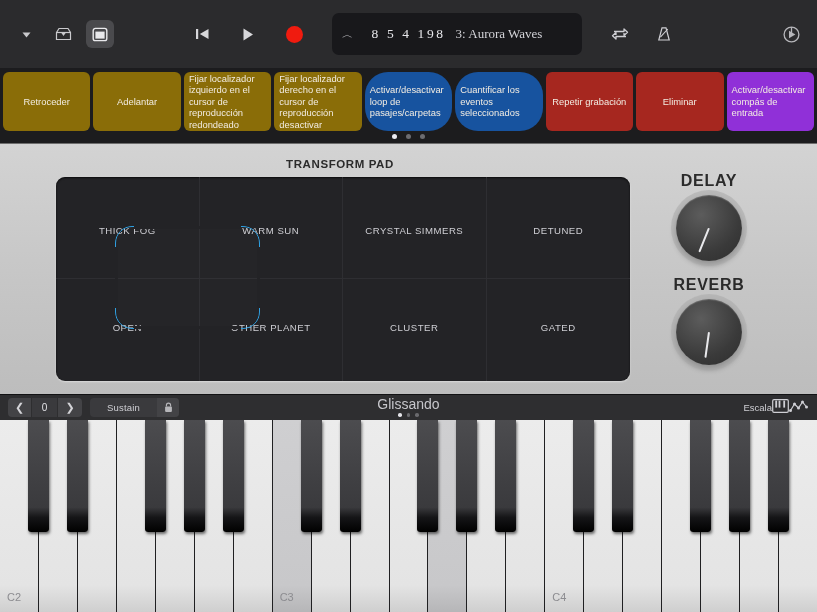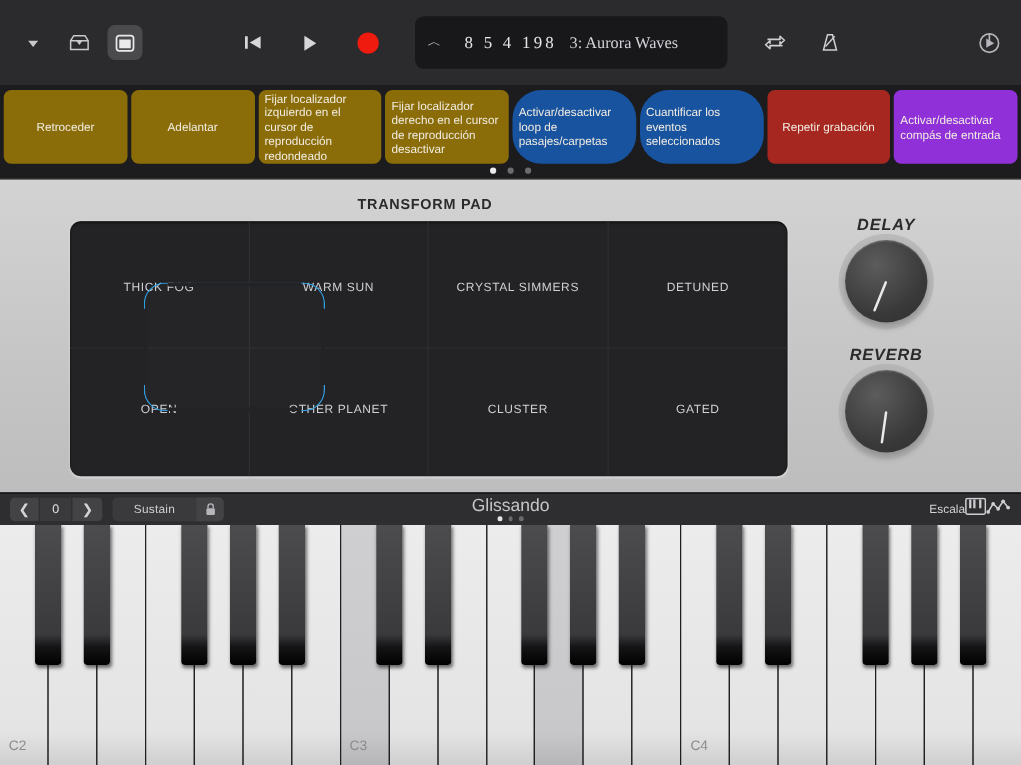--- a/index.html
+++ b/index.html
@@ -116,22 +116,22 @@
   .pad-sel::before { left: 18px; right: 18px; top: -3px; height: 5px; }
   .pad-sel::after  { left: 18px; right: 18px; bottom: -3px; height: 5px; }
   .pad-sel-side {
     position: absolute; top: 20px; bottom: 20px; width: 5px; background: #232326;
   }
   .pad-sel-side.l { left: -3px; } .pad-sel-side.r { right: -3px; }
 
   
   .knobwrap { position: absolute; width: 90px; text-align: center; }
   .knob-label {
-    color: #2b2b2b; font-size: 13px; font-weight: bold;
-    letter-spacing: .7px; margin-bottom: 5px; font-style: italic;
+    color: #2b2b2b; font-size: 16px; font-weight: bold;
+    letter-spacing: .7px; margin-bottom: 5px;
   }
   .knob {
     width: 66px; height: 66px; border-radius: 50%; margin: 0 auto;
     background: radial-gradient(circle at 38% 30%, #5c5c5c, #3a3a3a 62%, #2d2d2d 100%);
     box-shadow: 0 0 0 5px rgba(170,170,170,.55), 0 3px 6px rgba(0,0,0,.45),
                 inset 0 1px 1px rgba(255,255,255,.18);
     position: relative;
   }
   .knob-ind {
     position: absolute; left: 50%; top: 50%;
@@ -293,20 +293,21 @@
   </div>
 
   <div class="btnrow">
     <div class="cbtn gold">Retroceder</div>
     <div class="cbtn gold">Adelantar</div>
     <div class="cbtn gold">Fijar localizador izquierdo en el cursor de reproducción redondeado</div>
     <div class="cbtn gold">Fijar localizador derecho en el cursor de reproducción desactivar</div>
     <div class="cbtn blue">Activar/desactivar loop de pasajes/carpetas</div>
     <div class="cbtn blue">Cuantificar los eventos seleccionados</div>
     <div class="cbtn red">Repetir grabación</div>
+    <div class="cbtn red">Eliminar</div>
     <div class="cbtn purple">Activar/desactivar compás de entrada</div>
     <div class="dots">
       <span class="dot on"></span>
       <span class="dot"></span>
       <span class="dot"></span>
     </div>
   </div>
 
   <div class="padpanel">
     <div class="pad-title">TRANSFORM PAD</div>

